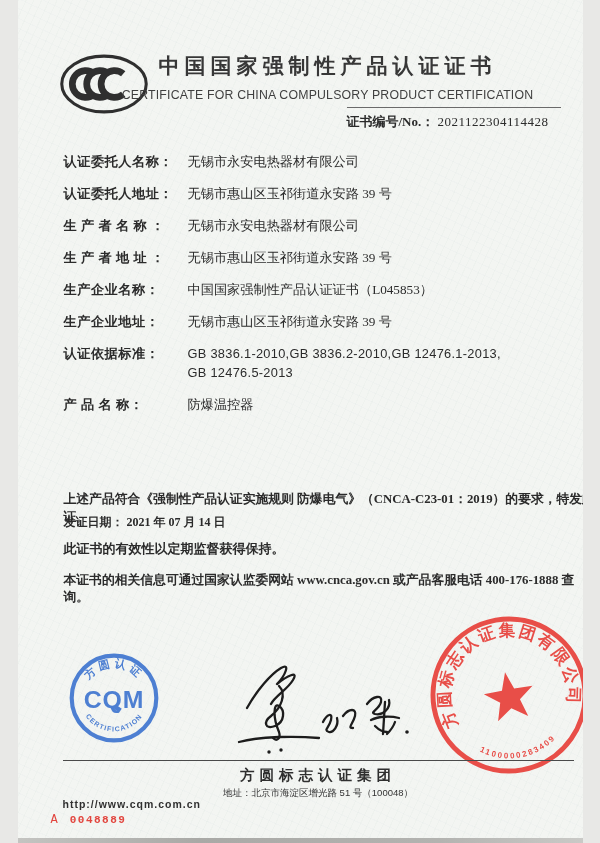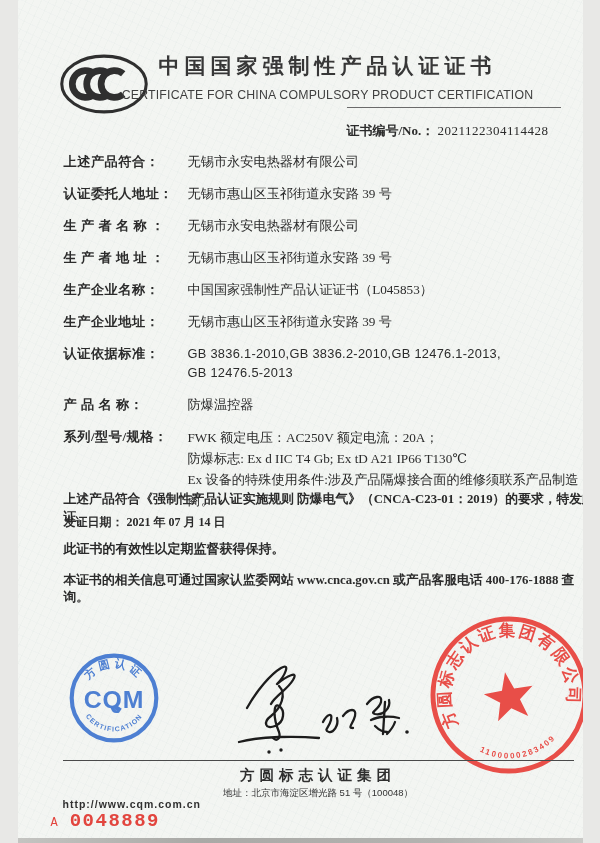--- a/index.html
+++ b/index.html
@@ -12,21 +12,21 @@
           repeating-linear-gradient(25deg, rgba(150,170,200,0.04) 0 1px, transparent 1px 9px);}
   .abs{position:absolute;}
 
   
   .ccc{left:38px;top:50px;width:96px;height:68px;}
   .title{left:90px;top:52px;width:440px;text-align:center;font-size:21px;
          font-weight:600;letter-spacing:5px;color:#373737;}
   .subtitle{left:50px;top:88px;width:520px;text-align:center;font-size:12.3px;
          letter-spacing:0.2px;color:#3f3f3f;font-family:"Liberation Sans","DejaVu Sans",sans-serif;}
   .certno{top:107px;right:22px;width:214px;border-top:1.3px solid #6a6a6a;
-          padding-top:14px;font-size:13px;white-space:nowrap;}
+          padding-top:5px;font-size:13px;white-space:nowrap;}
   .certno .lbl{font-weight:700;}
   .certno .num{font-family:"Liberation Serif","DejaVu Serif",serif;letter-spacing:0.5px;}
 
   
   .fields{left:46px;top:152px;width:534px;}
   .f-row{display:flex;margin-bottom:13px;font-size:13.2px;line-height:19px;}
   .f-label{width:124px;flex-shrink:0;font-weight:700;letter-spacing:0.5px;white-space:nowrap;}
   .f-value{flex:1;}
   .f-value .ln{line-height:19px;}
   .f-value .ln.sans{font-family:"Liberation Sans","DejaVu Sans",sans-serif;font-size:12.8px;letter-spacing:0.3px;}
@@ -46,21 +46,21 @@
   
   .footrule{left:45px;top:760px;width:511px;border-top:1.6px solid #4a4a4a;height:0;}
   .footorg{left:45px;top:766px;width:511px;text-align:center;font-size:14.5px;
            font-weight:700;letter-spacing:5px;color:#2f2f2f;}
   .footaddr{left:45px;top:787px;width:511px;text-align:center;font-size:9.5px;color:#333;
            font-family:"Liberation Sans","DejaVu Sans",sans-serif;}
   .footurl{left:45px;top:798px;width:511px;font-size:10.5px;font-weight:700;
            letter-spacing:1px;color:#2f2f2f;font-family:"Liberation Sans","DejaVu Sans",sans-serif;}
   .serial{left:33px;top:810px;color:#e2453e;font-family:"Liberation Mono","DejaVu Sans Mono",monospace;}
   .serial .pre{font-size:12px;margin-right:12px;}
-  .serial .no{font-size:19px;letter-spacing:1.5px;font-weight:600;}
+  .serial .no{font-size:11px;letter-spacing:1.5px;font-weight:600;}
   .edge{left:0;bottom:0;width:600px;height:5px;
         background:linear-gradient(90deg,#c4c4c1 0%,#a9a9a6 30%,#b3b3b0 70%,#cfcfcc 100%);}
 </style>
 </head>
 <body>
 
 <div class="page">
 
   <svg class="abs ccc" viewBox="0 0 100 70">
     <ellipse cx="50" cy="35" rx="44" ry="29" fill="none" stroke="#2f2f2f" stroke-width="3.2"></ellipse>
@@ -71,21 +71,21 @@
 
   <div class="abs title">中国国家强制性产品认证证书</div>
   <div class="abs subtitle">CERTIFICATE FOR CHINA COMPULSORY PRODUCT CERTIFICATION</div>
   <div class="abs certno">
     <span class="lbl">证书编号/No.：</span>
     <span class="num">2021122304114428</span>
   </div>
 
   <div class="abs fields">
     <div class="f-row">
-      <div class="f-label">上述产品符合：</div>
+      <div class="f-label">认证委托人名称：</div>
       <div class="f-value">
           <div class="ln">无锡市永安电热器材有限公司</div>
         </div>
     </div>
     <div class="f-row">
       <div class="f-label">认证委托人地址：</div>
       <div class="f-value">
           <div class="ln">无锡市惠山区玉祁街道永安路 39 号</div>
         </div>
     </div>
@@ -118,28 +118,20 @@
       <div class="f-value">
         <div class="ln sans">GB 3836.1-2010,GB 3836.2-2010,GB 12476.1-2013,</div>
         <div class="ln sans">GB 12476.5-2013</div>
       </div>
     </div>
     <div class="f-row">
       <div class="f-label">产 品 名 称：</div>
       <div class="f-value">
           <div class="ln">防爆温控器</div>
         </div>
-    </div>
-    <div class="f-row tall">
-      <div class="f-label">系列/型号/规格：</div>
-      <div class="f-value">
-        <div class="ln">FWK   额定电压：AC250V  额定电流：20A；</div>
-        <div class="ln">防爆标志: Ex d IIC T4 Gb; Ex tD A21 IP66 T130℃</div>
-        <div class="ln">Ex 设备的特殊使用条件:涉及产品隔爆接合面的维修须联系产品制造商。</div>
-      </div>
     </div>
   </div>
 
   <div class="abs statement">上述产品符合《强制性产品认证实施规则 防爆电气》（CNCA-C23-01：2019）的要求，特发此证。</div>
 
   <div class="abs dates">
     <div>
       <span>发证日期：</span>
       <span>2021 年 07 月 14 日</span>
     </div>

